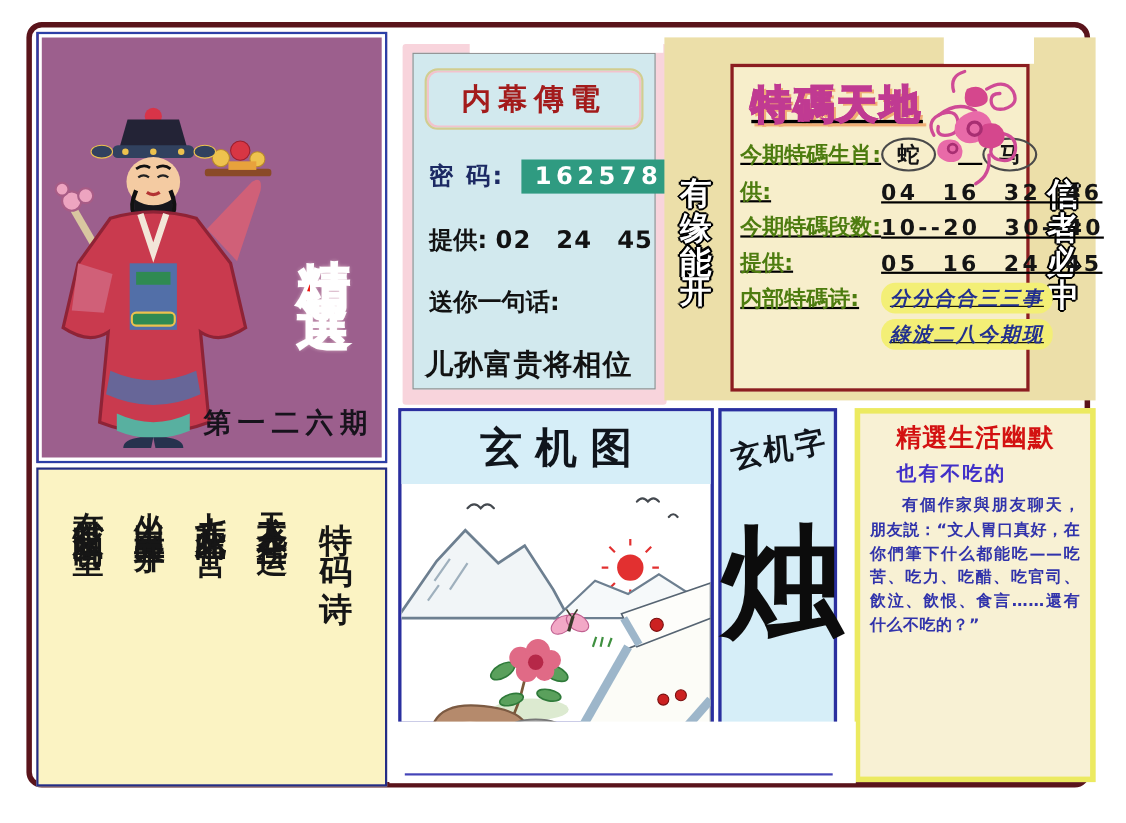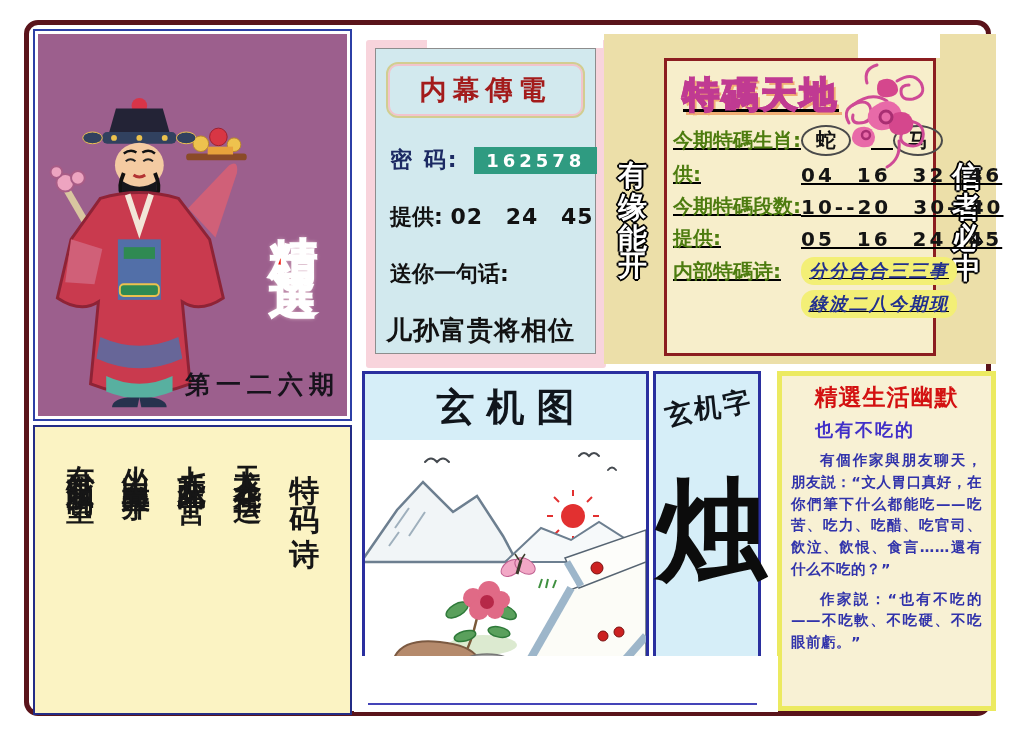--- a/index.html
+++ b/index.html
@@ -35,21 +35,21 @@
   .p-inside-wrap{position:absolute;left:366px;top:40px;width:240px;height:328px;
                  background:#f8d4dc;border-radius:3px;}
   .p-inside{position:absolute;left:9px;top:8px;width:221px;height:306px;background:#d2e9ee;
             border:1px solid #8d8d8d;box-sizing:border-box;}
   .inside-header{margin:13px 10px 0;border:2px solid #d2cd90;border-radius:12px;
                  box-shadow:inset 0 0 0 2px #f2c3cd;padding:8px 2px;text-align:center;
                  font-size:27px;font-weight:800;color:#a31b1b;letter-spacing:6px;white-space:nowrap;}
   .in-row{margin:27px 0 0 14px;font-size:22px;font-weight:700;color:#121212;white-space:nowrap;}
   .pw-label{color:#1c2a63;letter-spacing:2px;font-weight:800;}
   .pw-box{display:inline-block;background:#2f9b81;color:#ffffff;padding:3px 12px;margin-left:8px;
-          letter-spacing:4px;font-weight:700;font-size:18px;}
+          letter-spacing:4px;font-weight:700;font-size:22px;}
   .in-val{letter-spacing:1px;word-spacing:14px;}
   .in-msg{margin:24px 0 0 10px;font-size:26px;font-weight:600;color:#121212;letter-spacing:1px;}
 
   
   .p-special{position:absolute;left:604px;top:34px;width:392px;height:330px;background:#ecdfa9;}
   .strip{position:absolute;top:0;bottom:0;width:58px;display:flex;align-items:center;justify-content:center;}
   .strip-left{left:0;} .strip-right{right:0;}
   .strip-text{writing-mode:vertical-rl;text-orientation:upright;font-size:29px;font-weight:900;
               color:#ffffff;letter-spacing:1.05em;
               text-shadow:-2px 0 #000,2px 0 #000,0 -2px #000,0 2px #000,
@@ -301,21 +301,20 @@
       <span>字</span>
     </div>
     <div class="big-char">烛</div>
   </div>
 
   <div class="p-humor">
     <div class="humor-title">精選生活幽默</div>
     <div class="humor-sub">也有不吃的</div>
     <div class="humor-body">
       <p>有個作家與朋友聊天，朋友説：“文人胃口真好，在你們筆下什么都能吃——吃苦、吃力、吃醋、吃官司、飲泣、飲恨、食言……還有什么不吃的？”</p>
-      <p>作家説：“也有不吃的——不吃軟、不吃硬、不吃眼前虧。”</p>
     </div>
   </div>
 
   <div class="patch patch-top-1"></div>
   <div class="patch patch-top-2"></div>
   <div class="patch patch-bottom">
     <div class="blue-line"></div>
   </div>
 </div>
 

